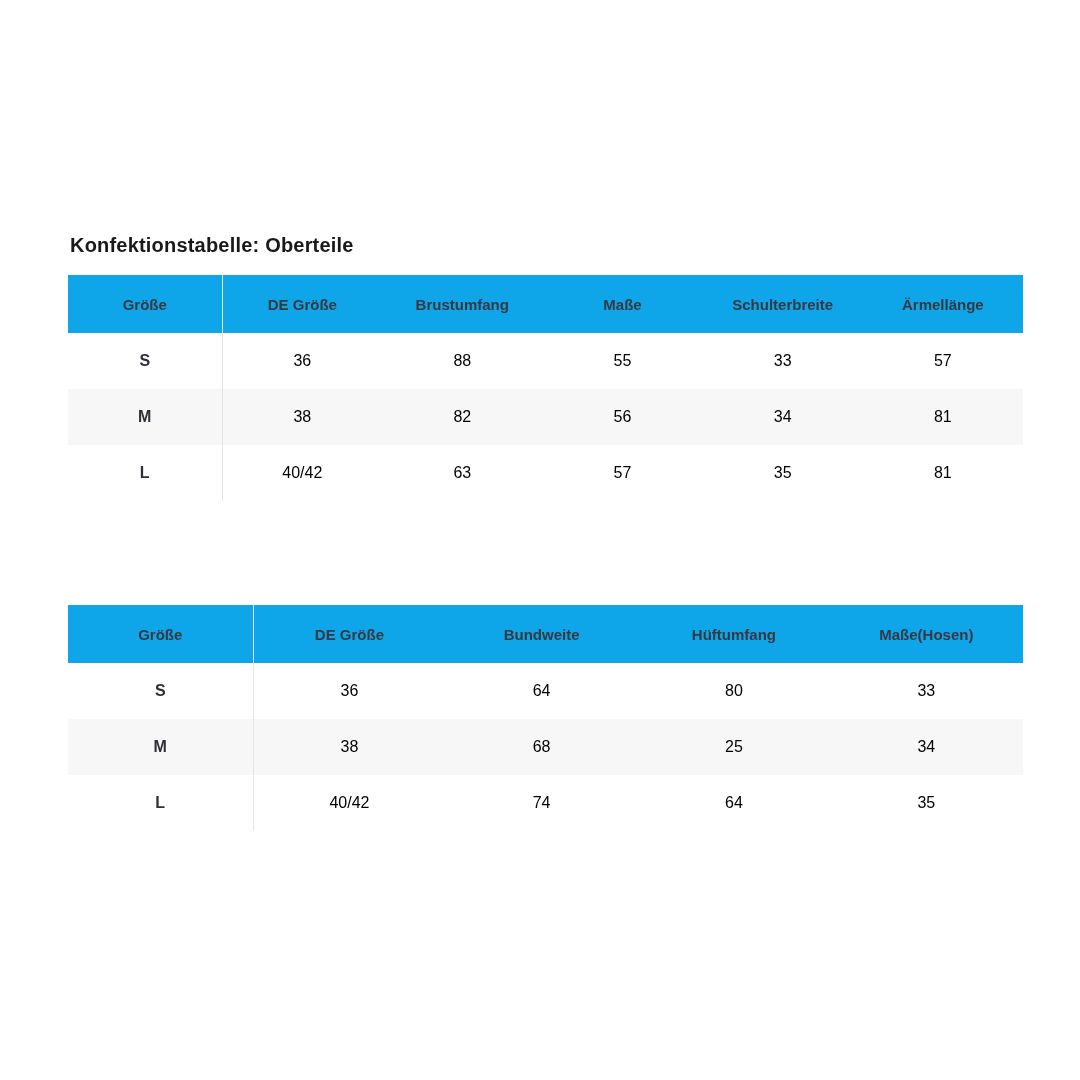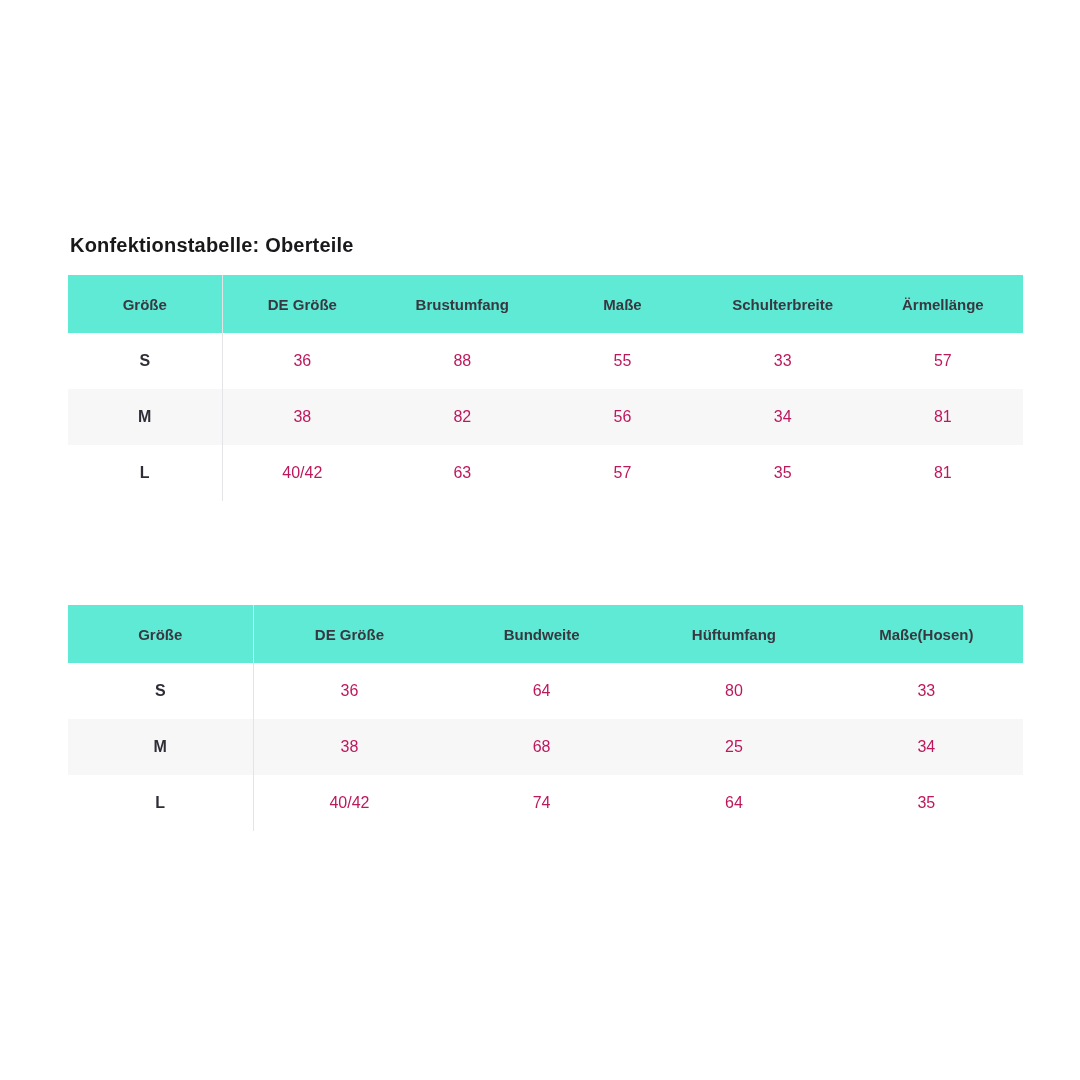--- a/index.html
+++ b/index.html
@@ -38,29 +38,29 @@
   }
   table.size-table th,
   table.size-table td {
     padding: 0;
     height: 56px;
     text-align: center;
     vertical-align: middle;
   }
   table.size-table thead th {
     height: 58px;
-    background: #5eead4;
+    background: #0ea5e9;
     font-size: 15px;
     font-weight: bold;
     color: #383841;
   }
   table.size-table tbody td {
     font-size: 16px;
     font-weight: normal;
-    color: #be185d;
+    color: #000000;
   }
   table.size-table tbody th.row-label {
     font-size: 16px;
     font-weight: bold;
     color: #2e2e37;
   }
   table.size-table .first-col {
     border-right: 1px solid #e4e4e6;
   }
   table.size-table tbody tr.alt {

